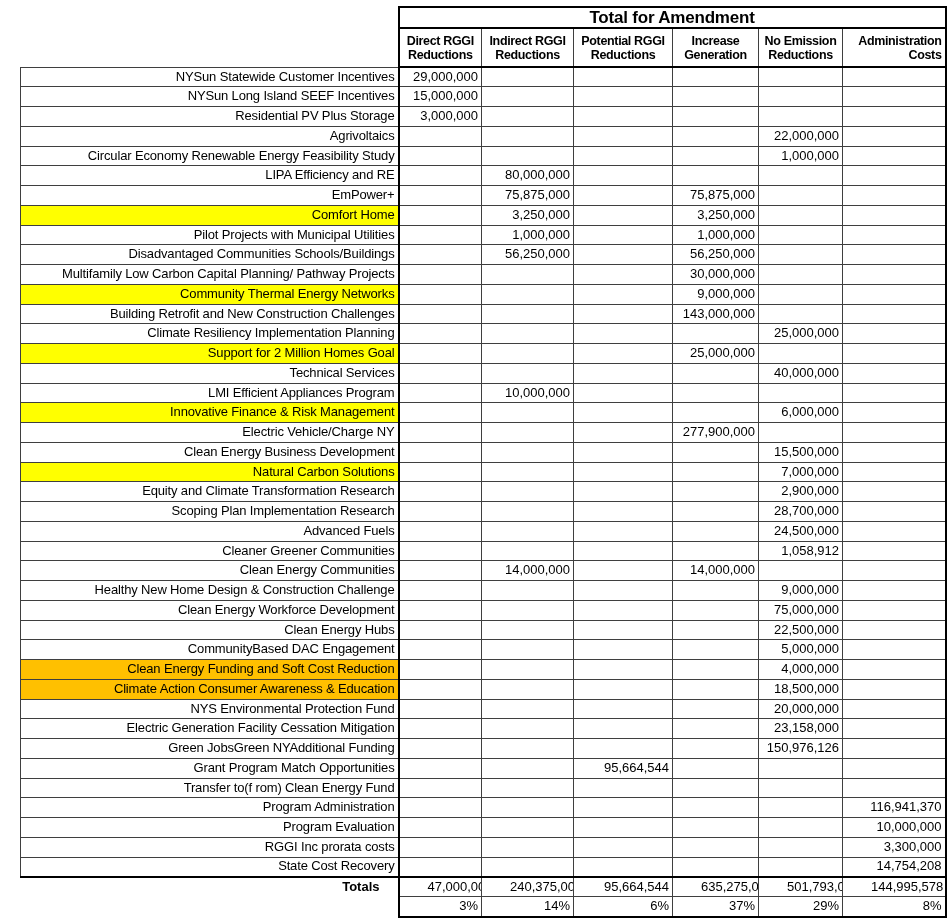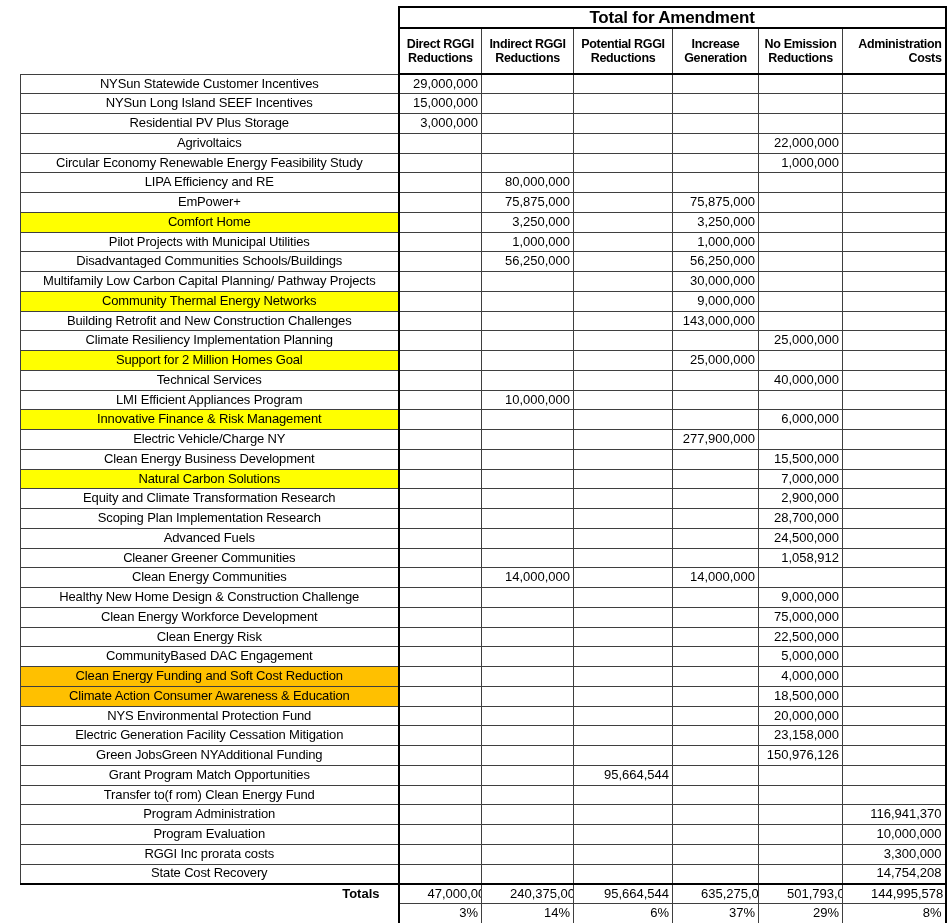--- a/index.html
+++ b/index.html
@@ -18,31 +18,31 @@
   td,th{padding:0 3px;font-size:13px;line-height:1.12;overflow:hidden;white-space:nowrap;box-sizing:border-box;}
   
   thead .spacer{border:none;background:#fff;}
   thead .title-cell{
     border:2px solid var(--bthick);font-weight:700;text-align:center;
     font-size:17px;height:21px;vertical-align:middle;letter-spacing:-0.2px;
   }
   thead .colhead{
     border:1px solid var(--bthin);border-bottom:2px solid var(--bthick);
     font-weight:700;text-align:center;vertical-align:middle;
-    white-space:pre-line;font-size:12.5px;letter-spacing:-0.35px;height:46px;
+    white-space:pre-line;font-size:12.5px;letter-spacing:-0.35px;height:39px;
   }
   thead .colhead.first{border-left:2px solid var(--bthick);}
   thead .colhead:last-child{border-right:2px solid var(--bthick);text-align:right;}
   
   tbody tr{height:19.75px;}
   tbody td{border:1px solid var(--bthin);vertical-align:middle;}
   tbody td:nth-child(2){border-left:2px solid var(--bthick);}
   tbody td:last-child{border-right:2px solid var(--bthick);}
   tbody tr:last-child td{border-bottom:2px solid var(--bthick);}
-  .lbl{text-align:center;letter-spacing:-0.15px;}
+  .lbl{text-align:right;letter-spacing:-0.15px;}
   .num{text-align:right;}
   .hl-yellow{background:var(--hl-yellow);}
   .hl-orange{background:var(--hl-orange);}
   
   tfoot tr{height:20px;}
   tfoot td{border:1px solid var(--bthin);vertical-align:middle;}
   tfoot td.foot-label{border:none;text-align:right;padding-right:18px;}
   tfoot .totals-row td.foot-label{font-weight:700;}
   tfoot td:nth-child(2){border-left:2px solid var(--bthick);}
   tfoot td:last-child{border-right:2px solid var(--bthick);}
@@ -331,21 +331,21 @@
         <tr>
           <td class="lbl">Clean Energy Workforce Development</td>
           <td class="num"></td>
           <td class="num"></td>
           <td class="num"></td>
           <td class="num"></td>
           <td class="num">75,000,000</td>
           <td class="num"></td>
         </tr>
         <tr>
-          <td class="lbl">Clean Energy Risk</td>
+          <td class="lbl">Clean Energy Hubs</td>
           <td class="num"></td>
           <td class="num"></td>
           <td class="num"></td>
           <td class="num"></td>
           <td class="num">22,500,000</td>
           <td class="num"></td>
         </tr>
         <tr>
           <td class="lbl">CommunityBased DAC Engagement</td>
           <td class="num"></td>

